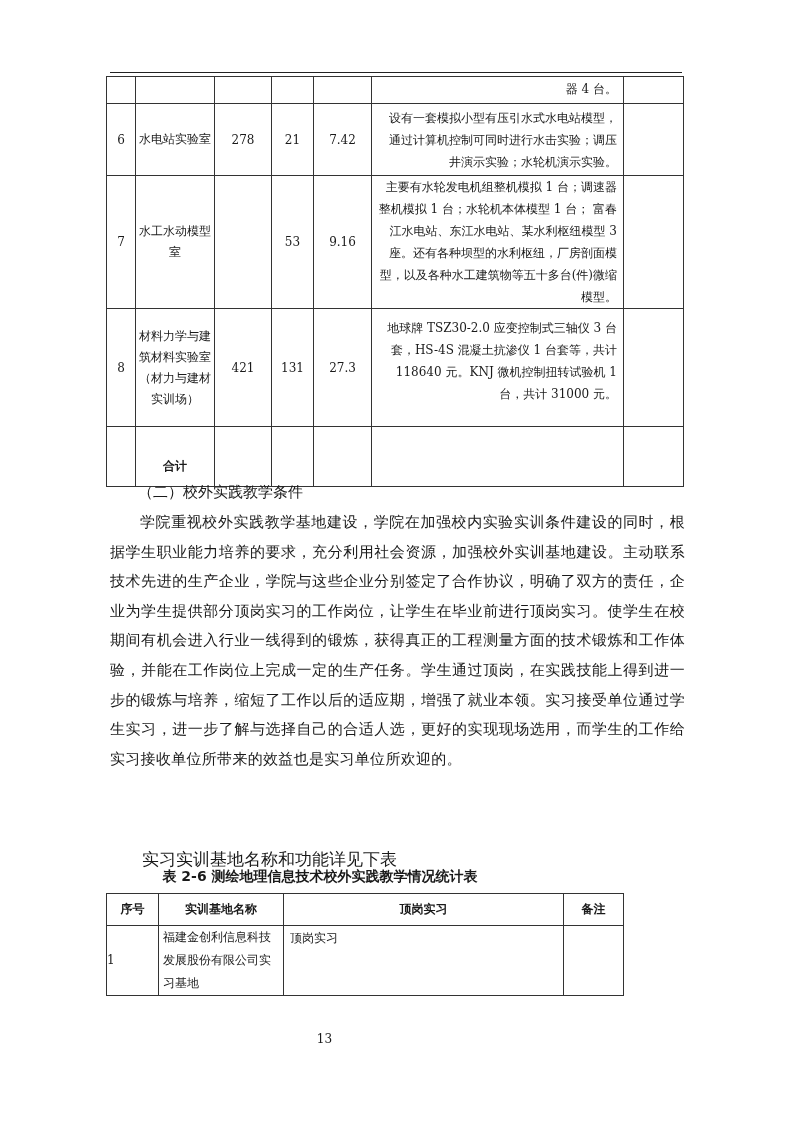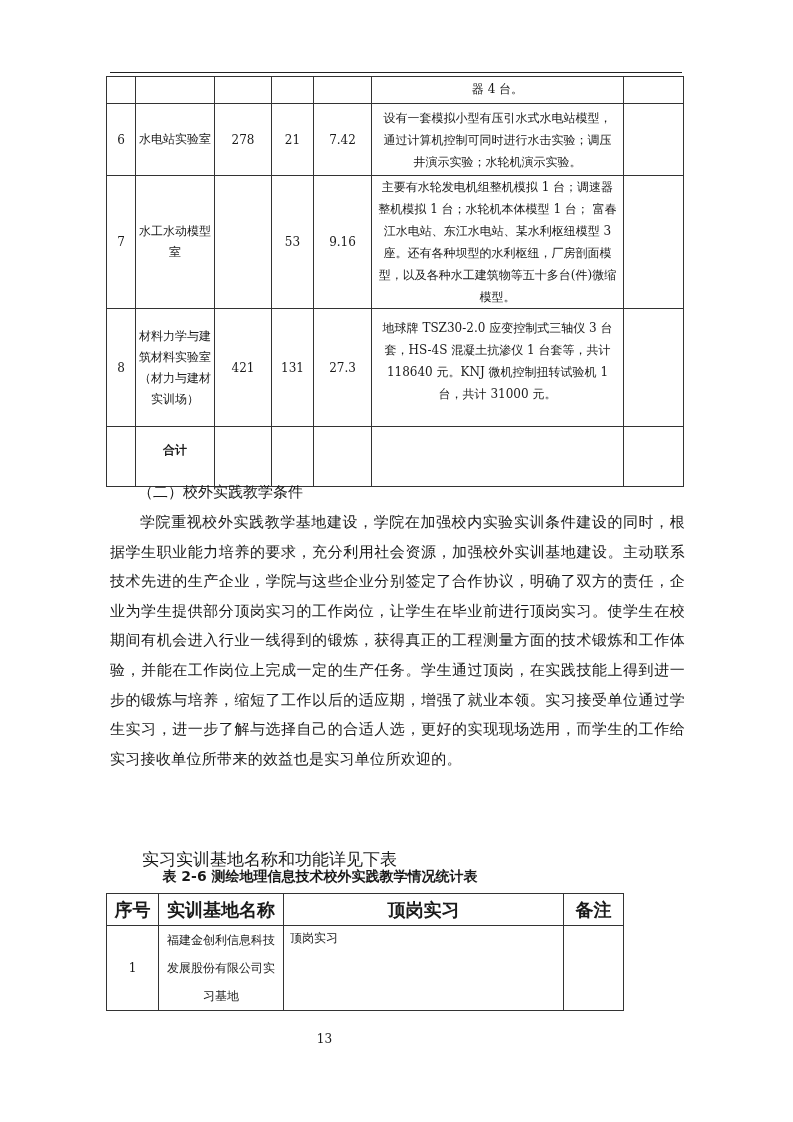--- a/index.html
+++ b/index.html
@@ -4,34 +4,34 @@
 <style>
   html, body { margin:0; padding:0; background:#ffffff; }
   body { width:793px; height:1122px; position:relative; overflow:hidden;
          font-family:"DejaVu Serif","Liberation Serif",serif; color:#1a1a1a; }
   .header-rule { position:absolute; left:110px; top:72px; width:572px; height:0;
                  border-top:1.5px solid #222; }
   table { border-collapse:collapse; position:absolute; }
   td, th { border:1px solid #333; padding:0; vertical-align:middle; }
   #t1 { left:106px; top:76px; font-size:12px; }
   #t1 td { text-align:center; line-height:22px; }
-  #t1 td.desc { text-align:center; padding:0 6px 0 6px; line-height:22px; vertical-align:middle; }
+  #t1 td.desc { text-align:right; padding:0 6px 0 6px; line-height:22px; vertical-align:middle; }
   #t1 td.desc.top { vertical-align:top; padding-top:1px; }
   #t1 td.name { line-height:21px; padding:0 2px; }
   .bold { font-weight:bold; font-family:"DejaVu Sans","Liberation Sans",sans-serif; }
   .sec-heading { position:absolute; left:138px; top:483px; font-size:15px; }
   .para { position:absolute; left:110px; top:508px; width:575px; font-size:15px;
           line-height:29.6px; text-align:justify; text-indent:2em; letter-spacing:0.3px; }
   .intro { position:absolute; left:142px; top:848px; font-size:17px; }
   .tcaption { position:absolute; left:0; width:640px; top:868px; text-align:center;
               font-size:14px; font-weight:bold; font-family:"DejaVu Sans","Liberation Sans",sans-serif; }
   #t2 { left:106px; top:893px; font-size:12px; }
-  #t2 th { font-size:18px; font-weight:bold; font-family:"DejaVu Sans","Liberation Sans",sans-serif;
+  #t2 th { font-size:12px; font-weight:bold; font-family:"DejaVu Sans","Liberation Sans",sans-serif;
            height:31px; text-align:center; }
-  #t2 td { text-align:center; line-height:28px; }
+  #t2 td { text-align:left; line-height:23px; }
   #t2 td.proj { text-align:left; vertical-align:top; padding:2px 6px; line-height:20px; }
   .page-num { position:absolute; left:0; width:649px; top:1032px; text-align:center; font-size:12px; }
 </style>
 </head>
 <body>
 
 <div class="header-rule"></div>
 
 <table id="t1">
   <colgroup>
@@ -75,21 +75,21 @@
     <td>8</td>
     <td class="name">材料力学与建筑材料实验室（材力与建材实训场）</td>
     <td>421</td>
     <td>131</td>
     <td>27.3</td>
     <td class="desc" style="vertical-align:top;padding-top:8px;">地球牌 TSZ30-2.0 应变控制式三轴仪 3 台套，HS-4S 混凝土抗渗仪 1 台套等，共计 118640 元。KNJ 微机控制扭转试验机 1 台，共计 31000 元。</td>
     <td></td>
   </tr>
   <tr style="height:60px">
     <td></td>
-    <td class="bold" style="vertical-align:top;padding-top:12px;">合计</td>
+    <td class="bold" style="vertical-align:top;padding-top:28px;">合计</td>
     <td></td>
     <td></td>
     <td></td>
     <td class="desc"></td>
     <td></td>
   </tr>
 </tbody>
   </table>
 
 <div class="sec-heading">（二）校外实践教学条件</div>

